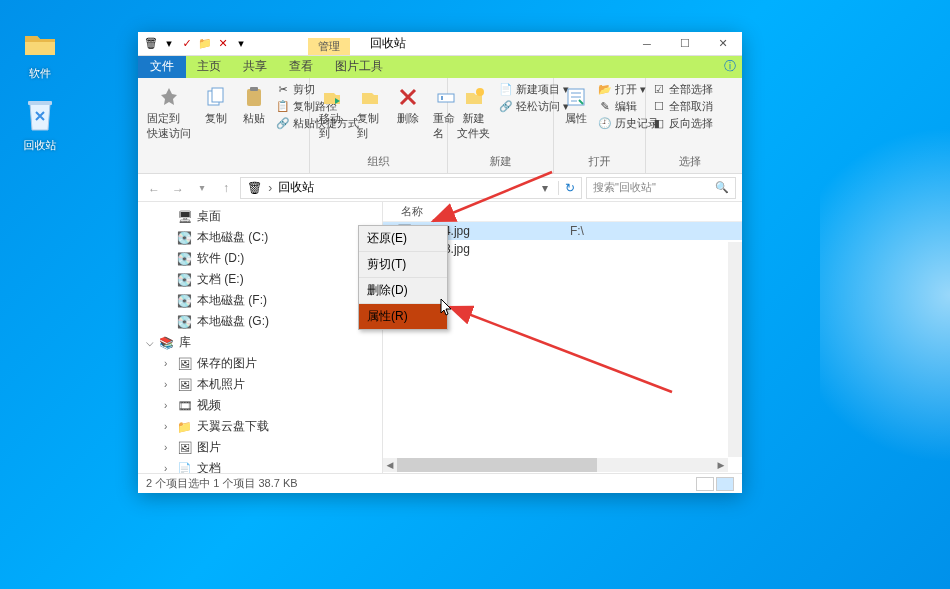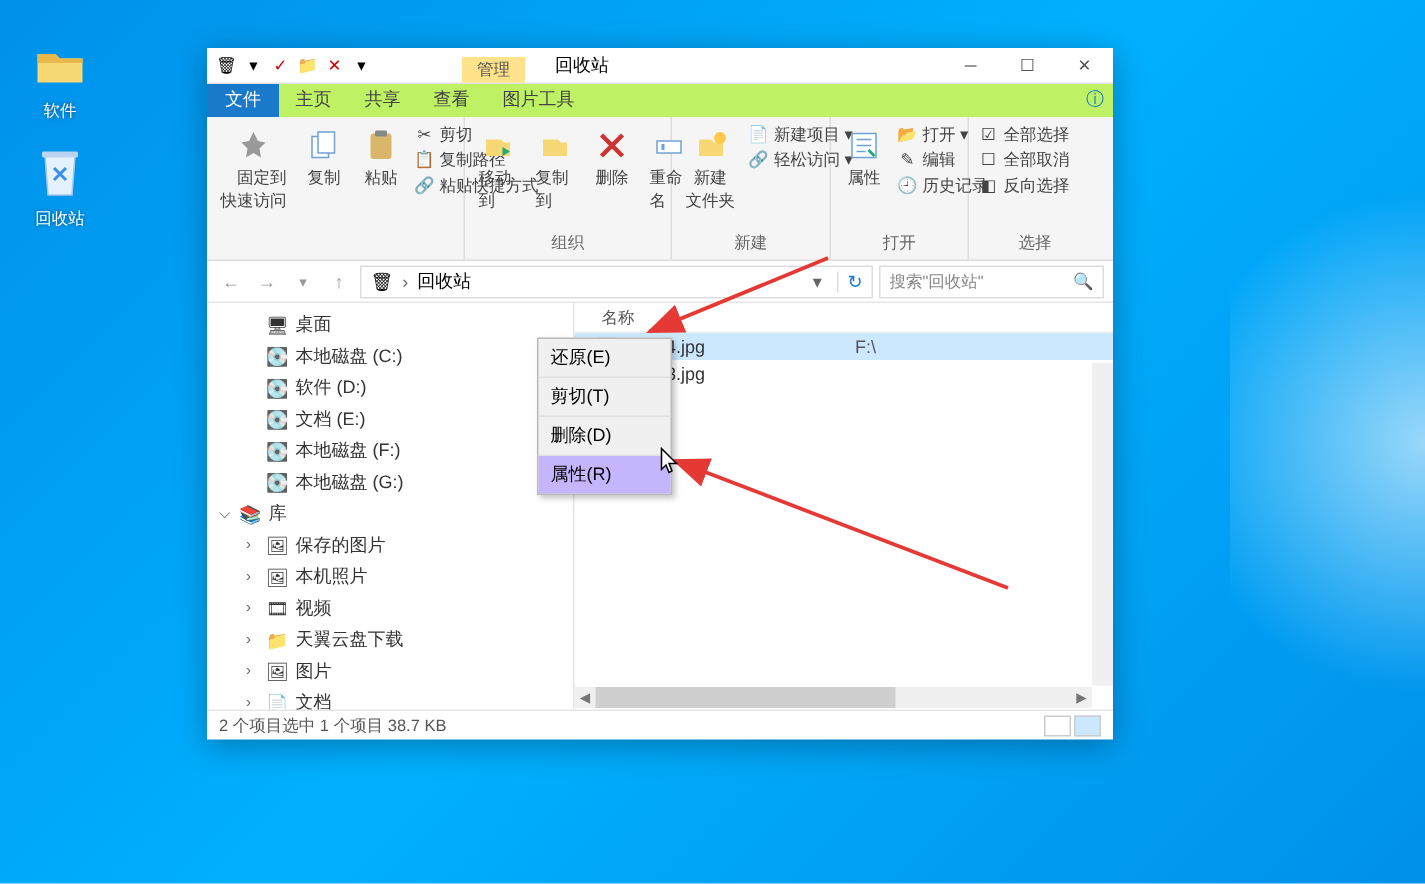--- a/index.html
+++ b/index.html
@@ -61,21 +61,21 @@
     .cols .c-loc { flex: 1; }
     .items-area { flex: 1; position: relative; }
     .file-row { display: flex; align-items: center; font-size: 12px; height: 18px; padding-left: 14px; gap: 5px; color: #333; }
     .file-row.selected { background: #CCE8FF; }
     .file-row .loc { margin-left: 95px; color: #555; }
     
     
     .ctx-menu { position: absolute; left: 358px; top: 225px; width: 90px; background: #f0f0f0; border: 1px solid #bbb; box-shadow: 2px 2px 4px rgba(0,0,0,.25); font-size: 12px; z-index: 50; }
     .ctx-menu .mi { padding: 4px 8px; border-bottom: 1px solid #e0e0e0; }
     .ctx-menu .mi:last-child { border-bottom: 0; }
-    .ctx-menu .mi.highlight { background: #c4b5fd; }
+    .ctx-menu .mi.highlight { background: #c2410c; }
     
     
     .status { height: 20px; border-top: 1px solid #e5e5e5; font-size: 11px; color: #555; display: flex; align-items: center; padding: 0 8px; gap: 0; }
     .status .view-icons { margin-left: auto; display: flex; gap: 2px; }
     .status .vi { width: 18px; height: 14px; border: 1px solid #ccc; }
     .status .vi.on { background: #CCE8FF; }
     
     
     .scroll-right { position: absolute; right: 0; top: 20px; bottom: 16px; width: 14px; background: #f0f0f0; }
     .scroll-bottom { position: absolute; left: 0; right: 14px; bottom: 0; height: 16px; display: flex; align-items: center; }
@@ -152,21 +152,21 @@
   <div class="ribbon">
 
     <div class="rgroup" style="width:172px;">
       <div class="items">
         <div class="rbtn">
           <div class="ico">
               <svg width="22" height="22">
                 <path d="M11 2l3 6 5 1-4 4 1 6-5-3-5 3 1-6-4-4 5-1z" fill="#999"></path>
               </svg>
             </div>
-          <span style="white-space:pre; text-align:right;">固定到
+          <span style="white-space:pre; text-align:left;">固定到
 快速访问</span>
         </div>
         <div class="rbtn">
           <div class="ico">
               <svg width="22" height="22">
                 <rect x="3" y="5" width="11" height="14" fill="#fff" stroke="#6ea2d6"></rect>
                 <rect x="7" y="2" width="11" height="14" fill="#fff" stroke="#6ea2d6"></rect>
               </svg>
             </div>
           <span>复制</span>

